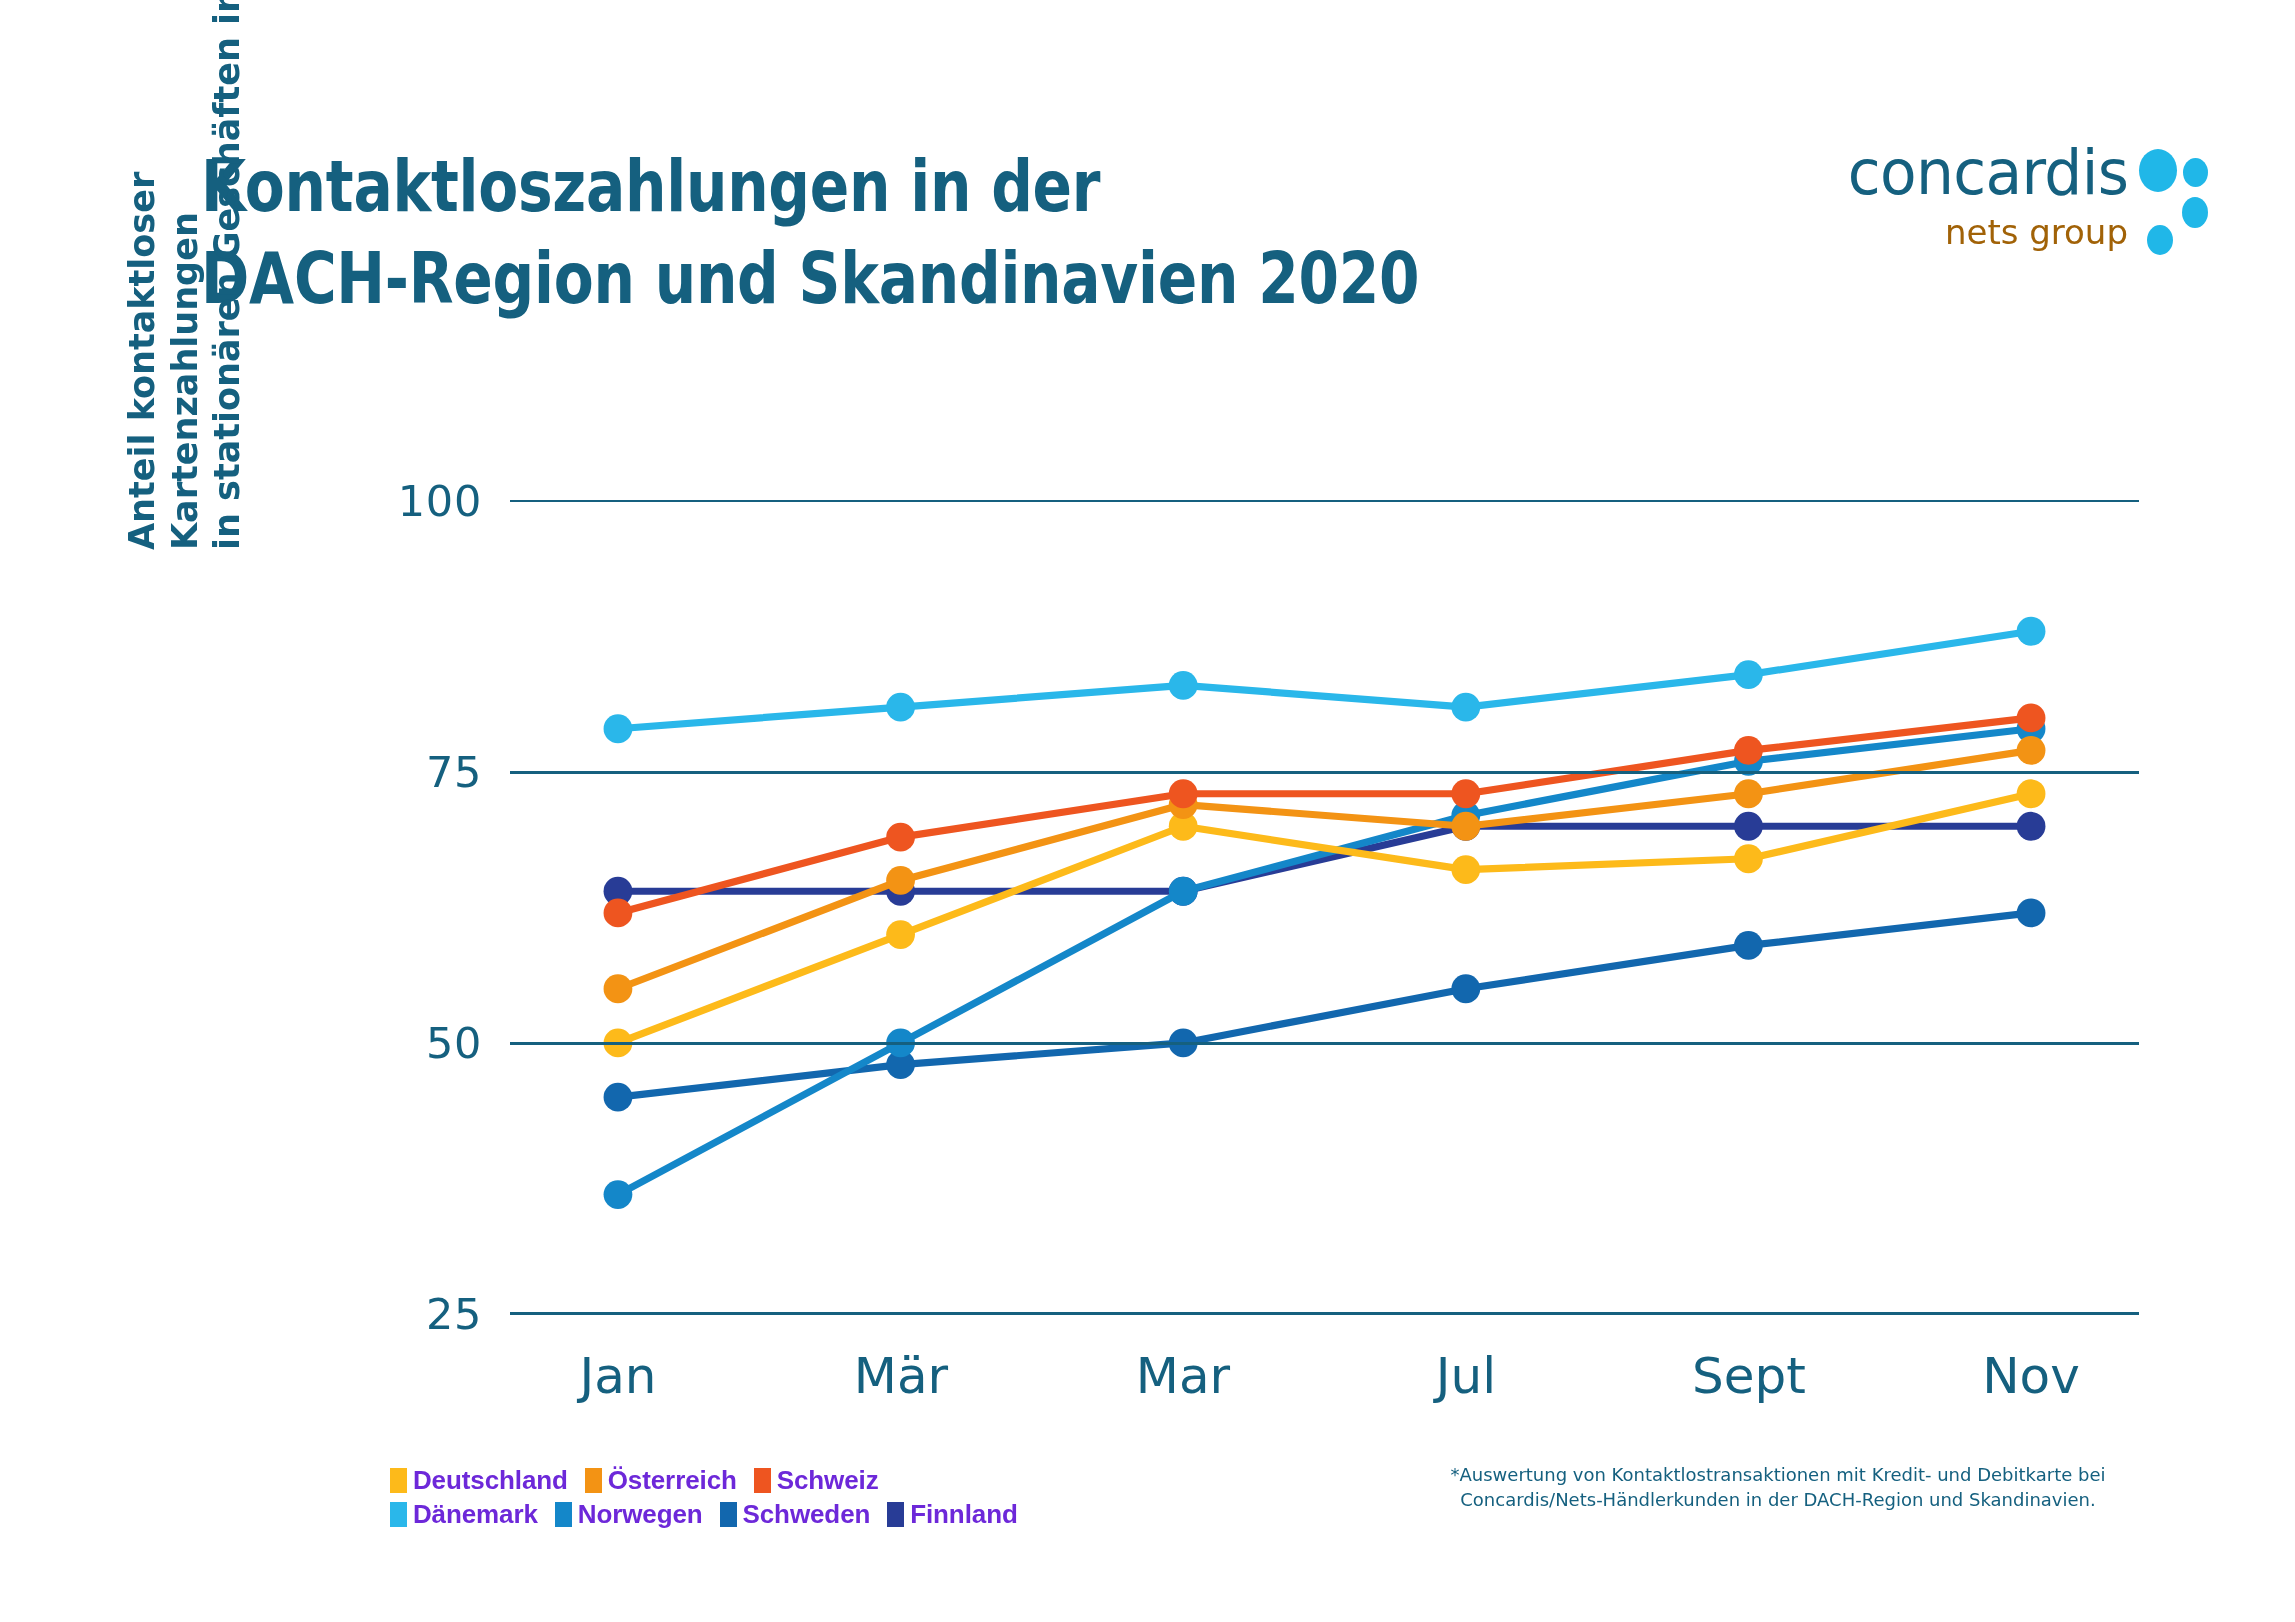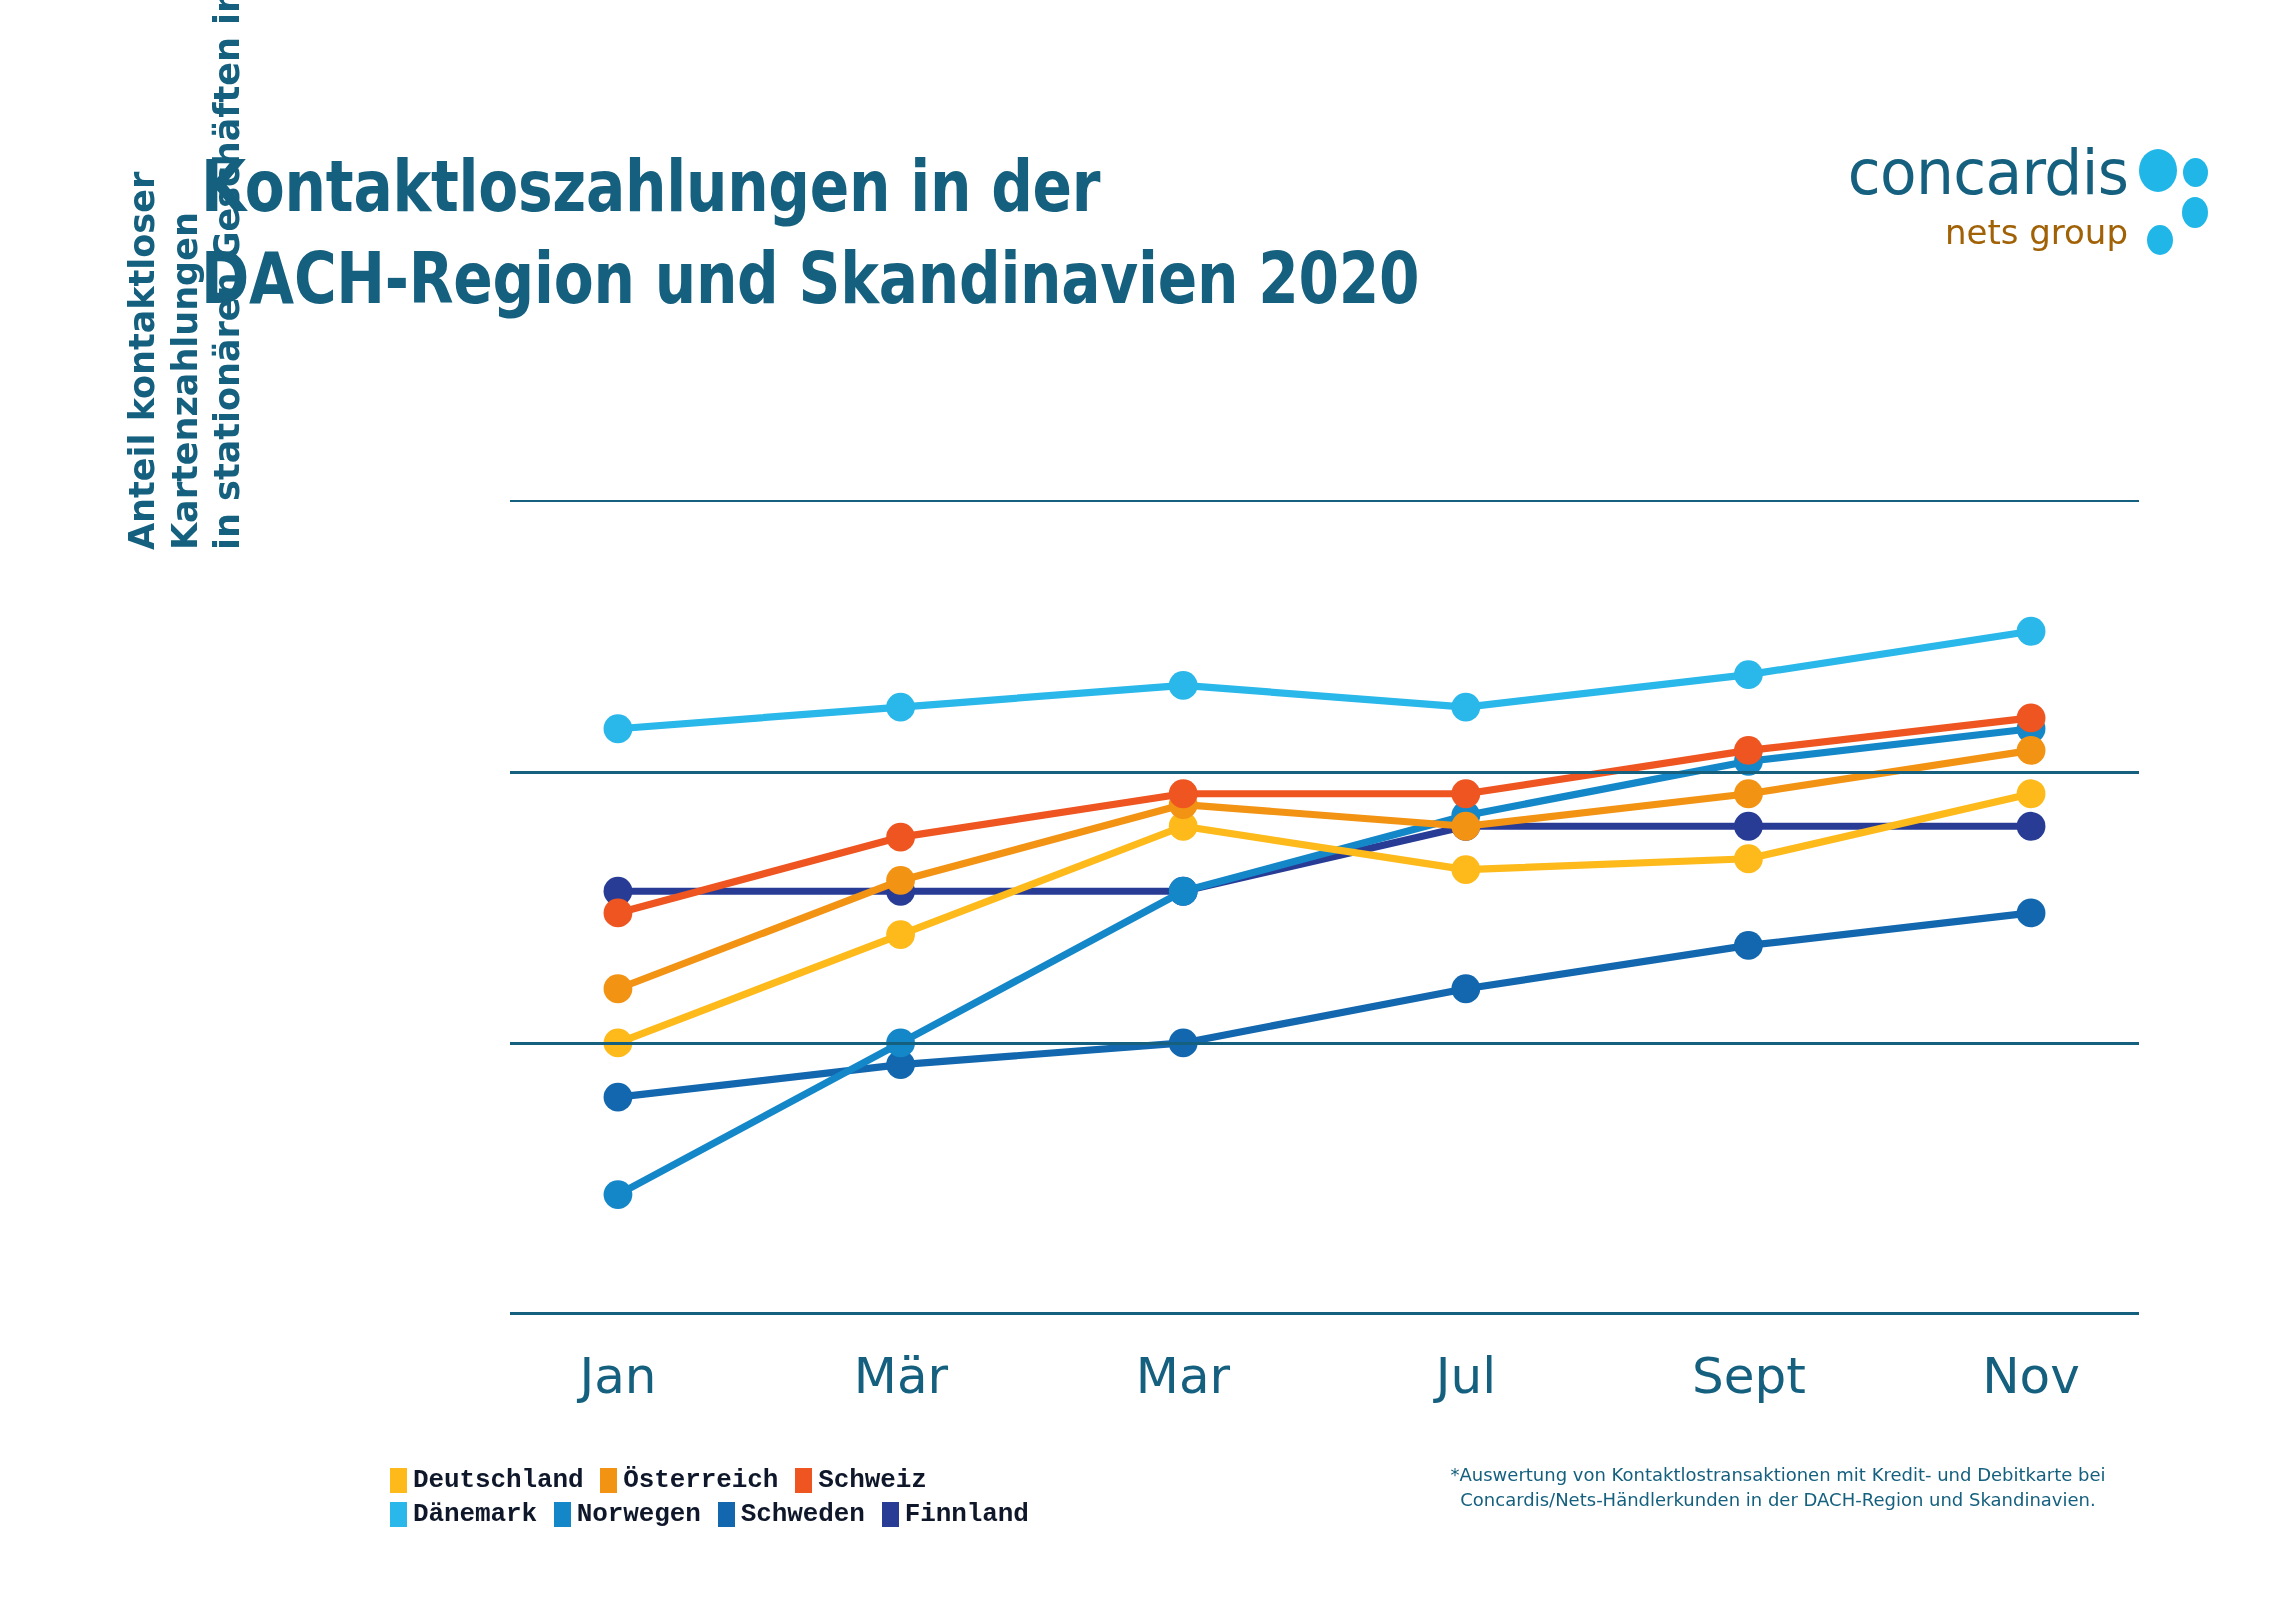--- a/index.html
+++ b/index.html
@@ -164,22 +164,22 @@
   }
   .legend-swatch {
     width: 17px;
     height: 25px;
     margin-right: 5.9px;
     flex: none;
   }
   .legend-text {
     font-size: 26px;
     font-weight: 700;
-    color: #0f172a;
-    font-family: Liberation Mono, monospace;
+    color: #6d28d9;
+    font-family: Liberation Sans, sans-serif;
     letter-spacing: -0.1px;
   }
   
   #footnote {
     position: absolute;
     right: 131px;
     top: 1463px;
     width: 772px;
     text-align: center;
     font-size: 18px;
@@ -205,20 +205,26 @@
     <span class="logo-dot" id="logo-dot-3"></span>
     <span class="logo-dot" id="logo-dot-4"></span>
   </div>
 </div>
 
 <div id="chart">
 
   <div id="y-axis-title">Anteil kontaktloser Kartenzahlungen
 in stationären Geschäften in %*</div>
 
+  <div id="ytick-labels">
+      <div class="ytick-label" style="top: 0px;">100</div>
+      <div class="ytick-label" style="top: 271px;">75</div>
+      <div class="ytick-label" style="top: 542px;">50</div>
+      <div class="ytick-label" style="top: 813px;">25</div>
+    </div>
 
   <div id="plot">
     <div id="gridlines">
         <div class="gridline" style="top: -1.3px;"></div>
         <div class="gridline" style="top: 270px;"></div>
         <div class="gridline" style="top: 541px;"></div>
         <div class="gridline" style="top: 811px;"></div>
       </div>
     <svg id="series-svg" width="1629" height="813" viewBox="0 0 2490 1242">
         <g>

